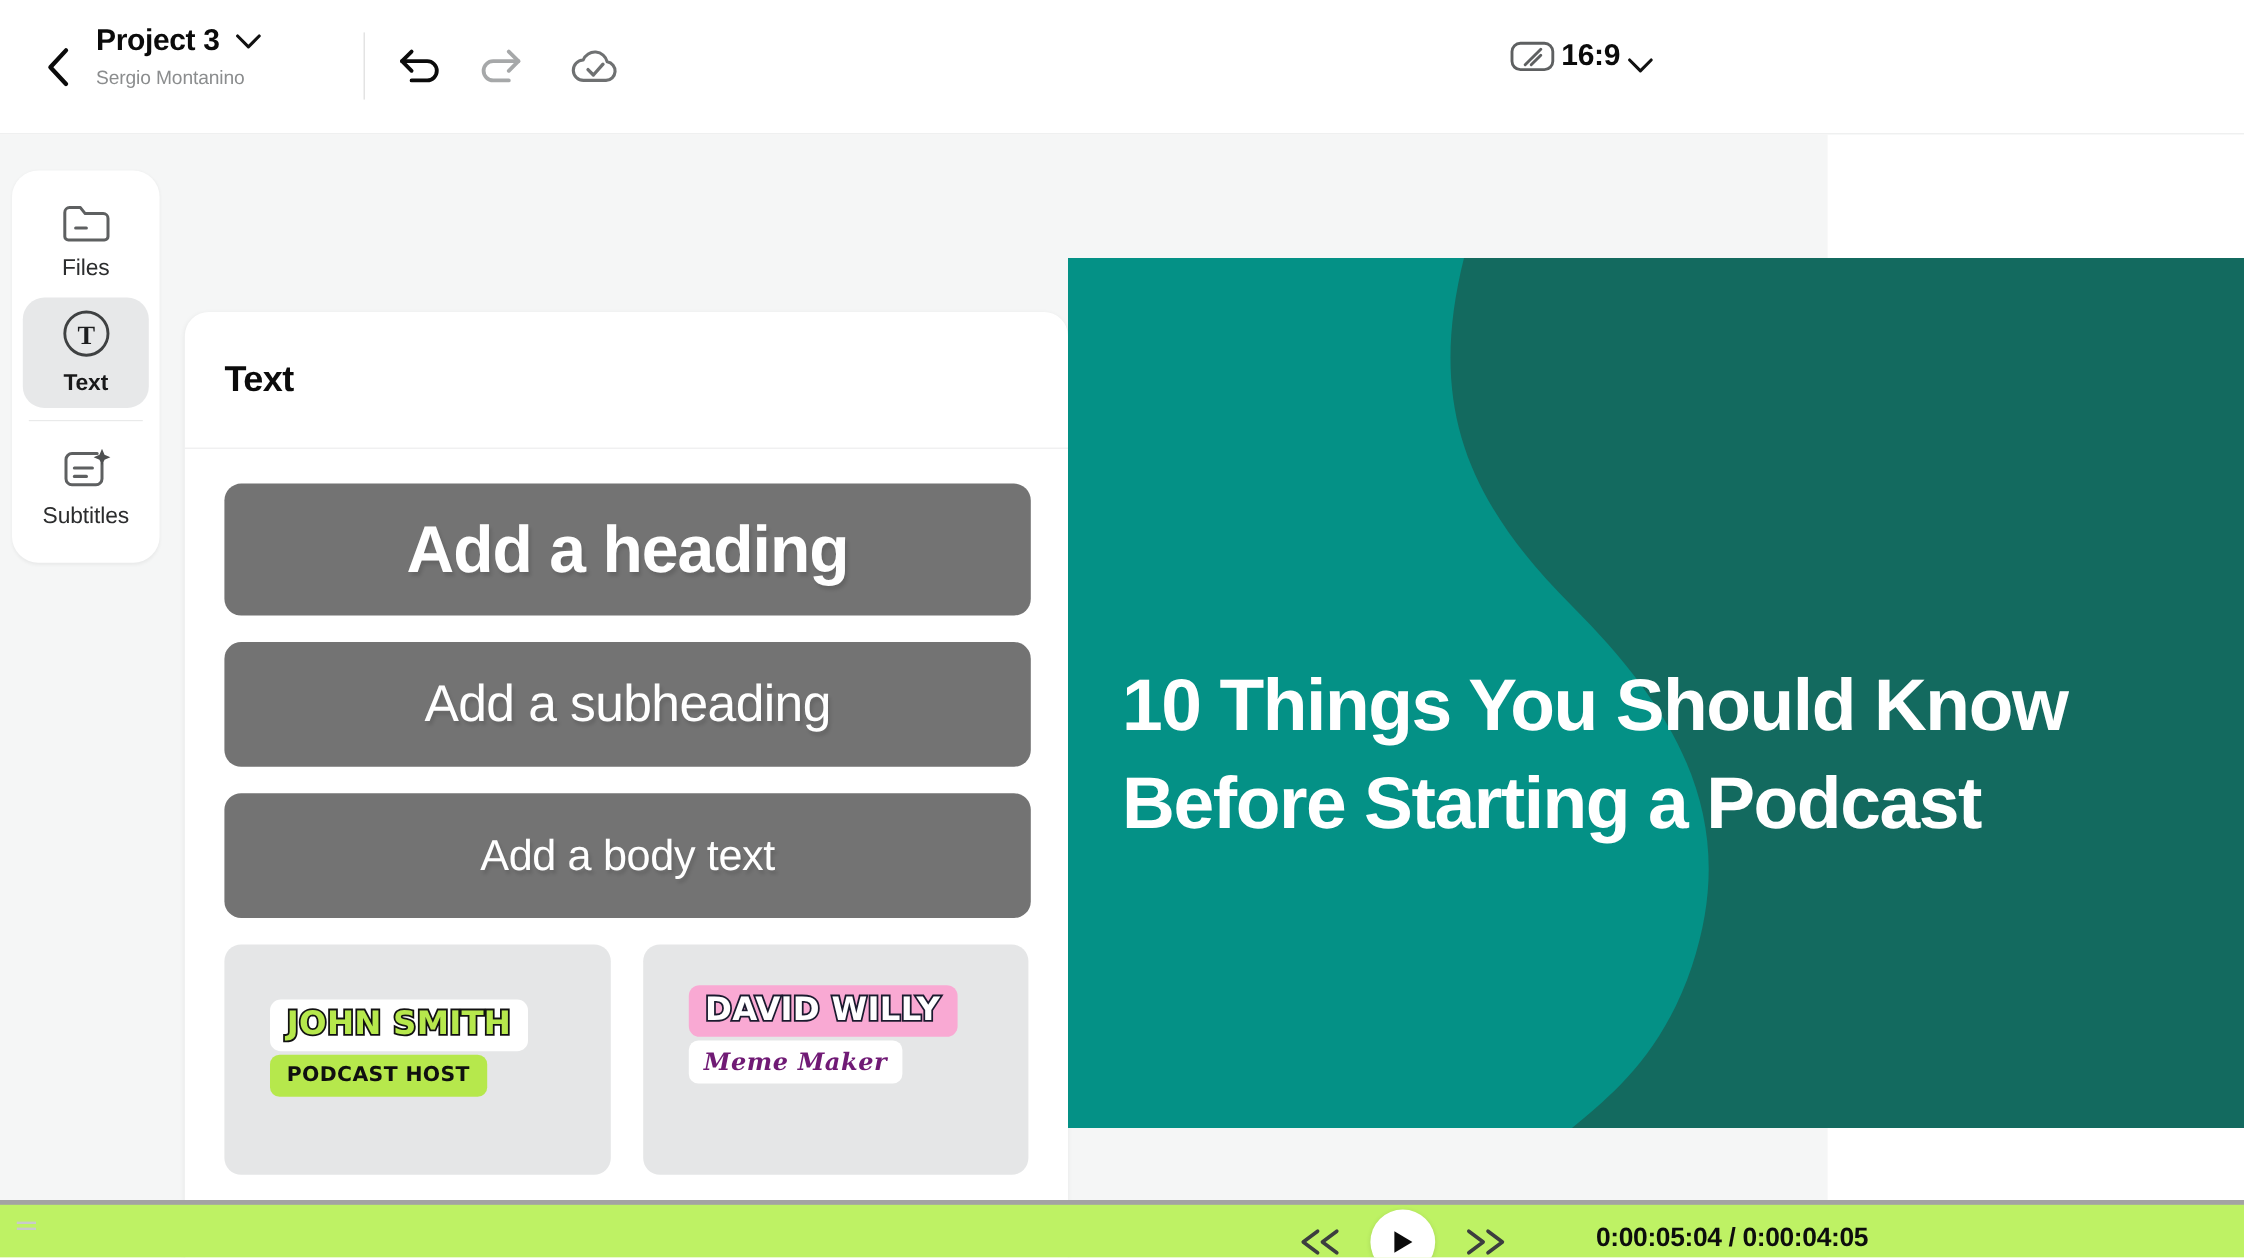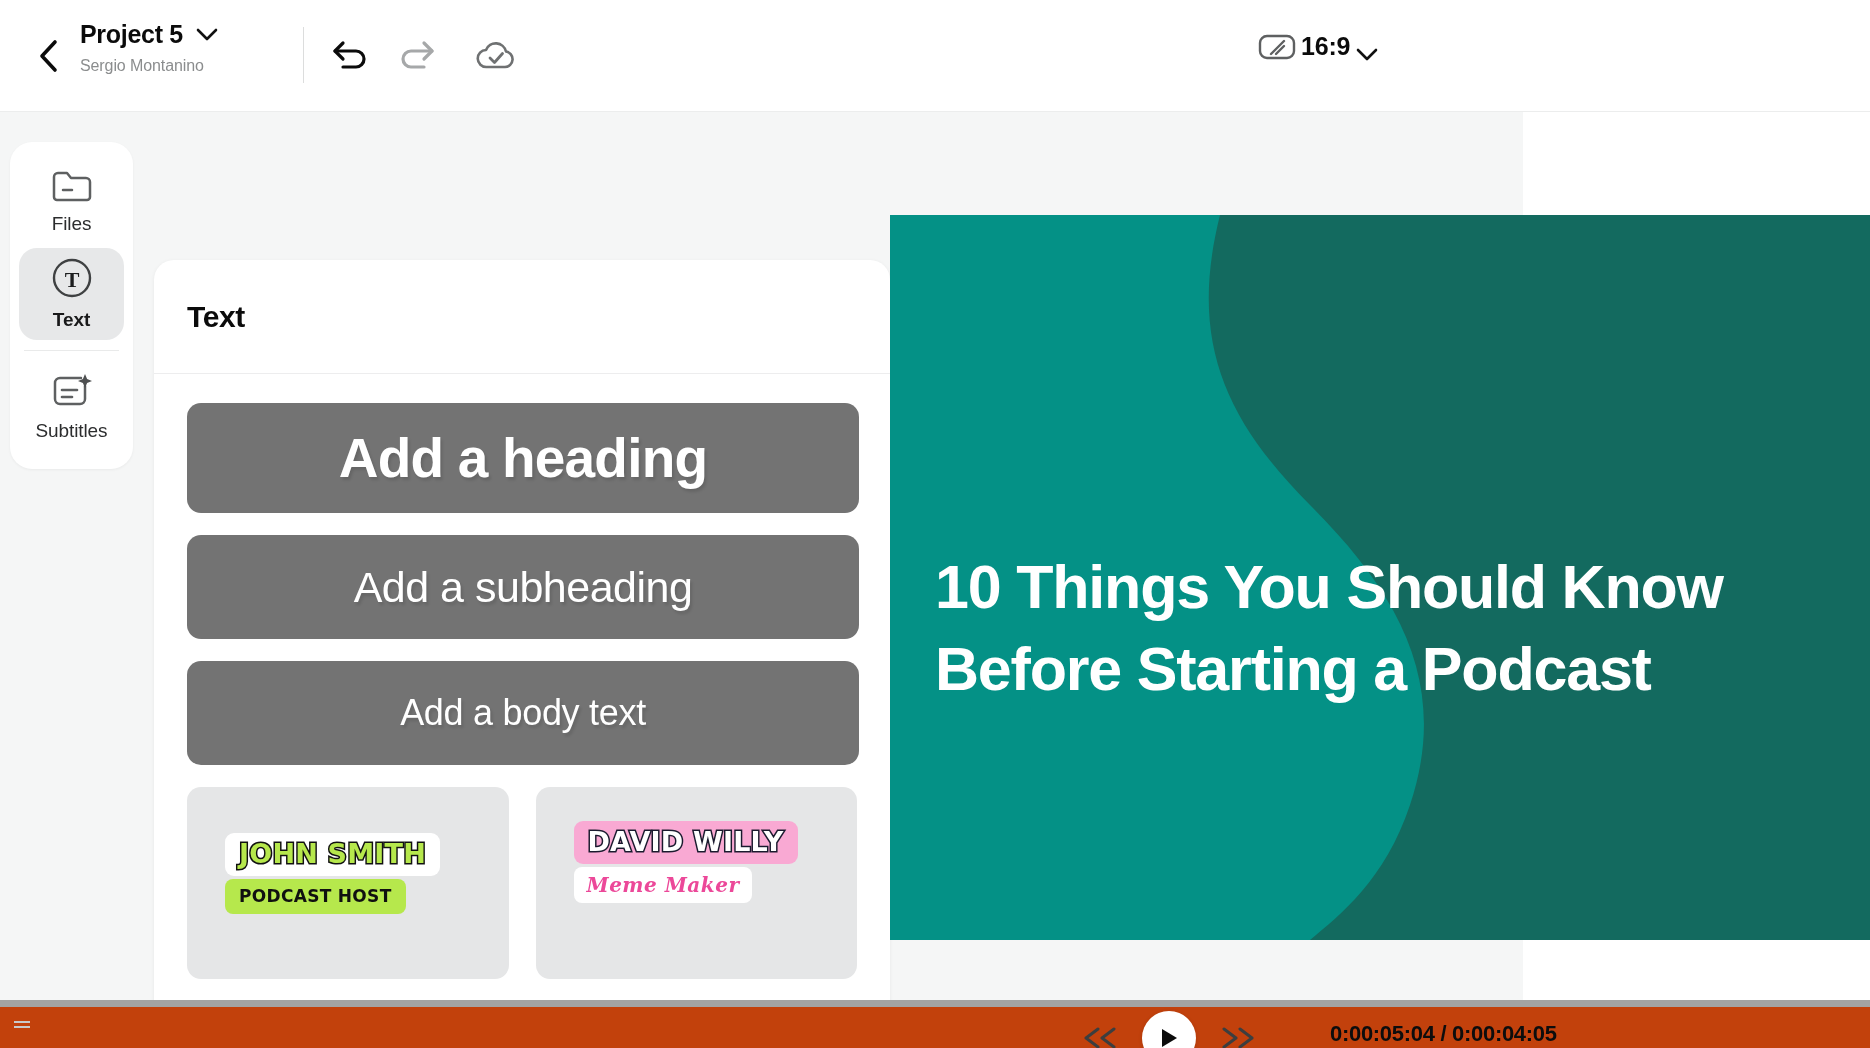--- a/index.html
+++ b/index.html
@@ -120,42 +120,42 @@
     background: #f9a9d3; color: #ffffff;
     -webkit-text-stroke: 3px #1a1a2e; paint-order: stroke fill;
   }
   .tag-role {
     display: inline-block; margin-top: 3px; border-radius: 8px;
     padding: 9px 14px; font-size: 17px; font-weight: 700; line-height: 1;
     letter-spacing: 0.3px;
   }
   .role-podcast { background: #b6e84c; color: #101010; font-family: "DejaVu Sans", sans-serif; }
   .role-meme {
-    background: #ffffff; color: #ec4899; font-family: "DejaVu Serif", serif;
+    background: #ffffff; color: #701a75; font-family: "DejaVu Serif", serif;
     font-style: italic; font-size: 20px; letter-spacing: 0.5px; padding: 8px 13px;
   }
 
   
   .stage {
     position: absolute; left: 890px; top: 103px; width: 980px; height: 725px;
     background: #049186; overflow: hidden;
   }
   .blob { position: absolute; inset: 0; }
 
   .headline {
     position: absolute; left: 45px; top: 340px; width: 890px;
     color: #ffffff; font-size: 61px; font-weight: 700;
     line-height: 1.08; letter-spacing: -1.2px;
   }
   .headline .l2 { display: block; margin-top: 16px; }
 
   
   .playbar {
     position: absolute; left: 0; bottom: 0; width: 1870px; height: 48px;
-    background: #c2410c; border-top: 7px solid #a3a3a3;
+    background: #bef264; border-top: 4px solid #a3a3a3;
   }
   .pb-handle {
     position: absolute; left: 14px; top: 14px;
     display: flex; flex-direction: column; gap: 3px; cursor: ns-resize;
   }
   .pb-handle i { display: block; width: 16px; height: 2px; background: #c9cacb; }
   .pb-center {
     position: absolute; left: 1080px; top: 4px;
     display: flex; align-items: center; gap: 22px;
   }
@@ -179,21 +179,21 @@
   <div class="topbar">
 
     <div class="back-btn">
       <svg width="22" height="34" viewBox="0 0 22 34">
         <path d="M18 3 L5 17 L18 31" fill="none" stroke="#0b0b0b" stroke-width="3.6" stroke-linecap="round" stroke-linejoin="round"></path>
       </svg>
     </div>
 
     <div class="proj-block">
       <div class="proj-row">
-        <div class="proj-title">Project 5</div>
+        <div class="proj-title">Project 3</div>
         <div class="proj-caret">
           <svg width="22" height="13" viewBox="0 0 22 13">
             <path d="M2 2 L11 11 L20 2" fill="none" stroke="#111111" stroke-width="2.6" stroke-linecap="round" stroke-linejoin="round"></path>
           </svg>
         </div>
       </div>
       <div class="proj-owner">Sergio Montanino</div>
     </div>
 
     <div class="tb-divider"></div>

